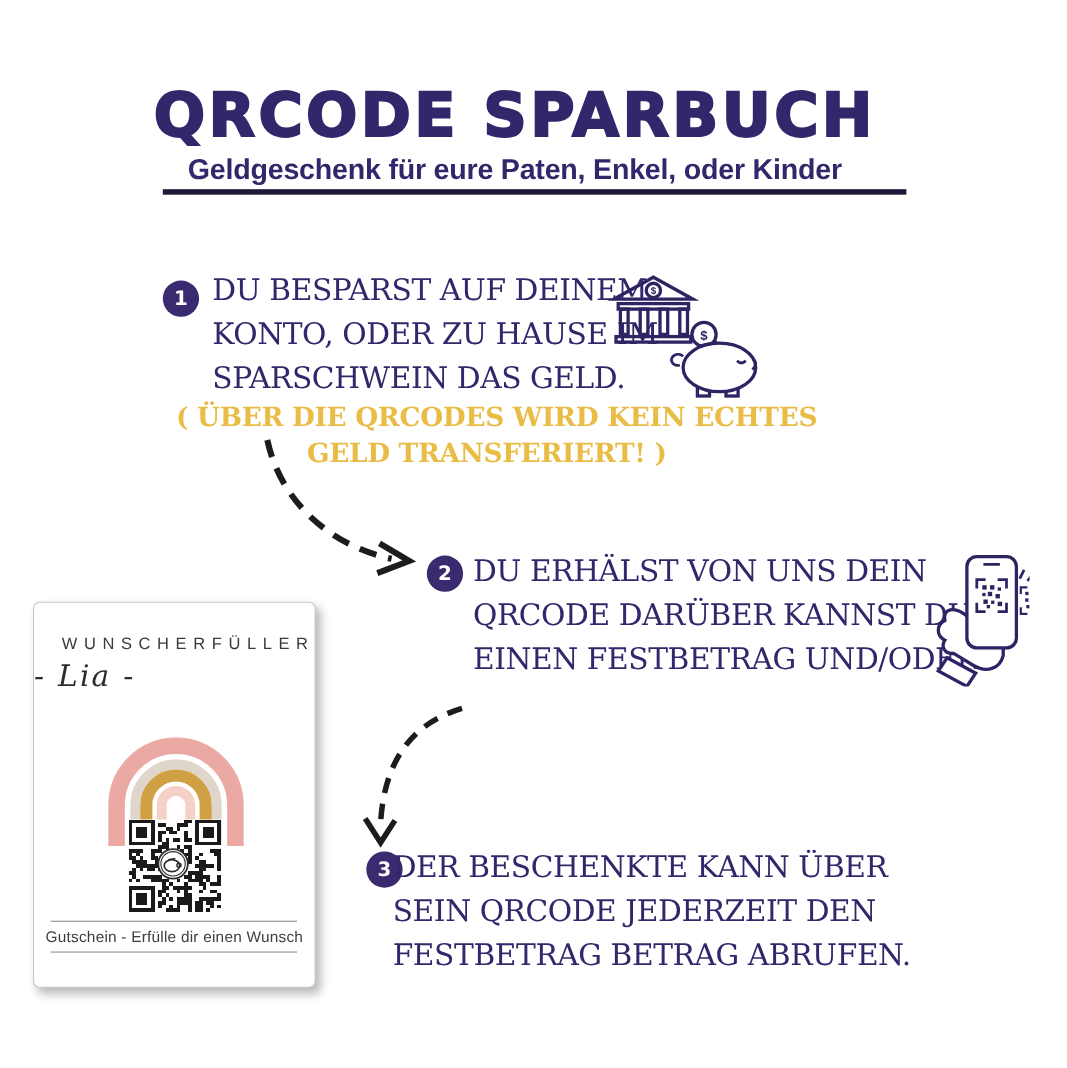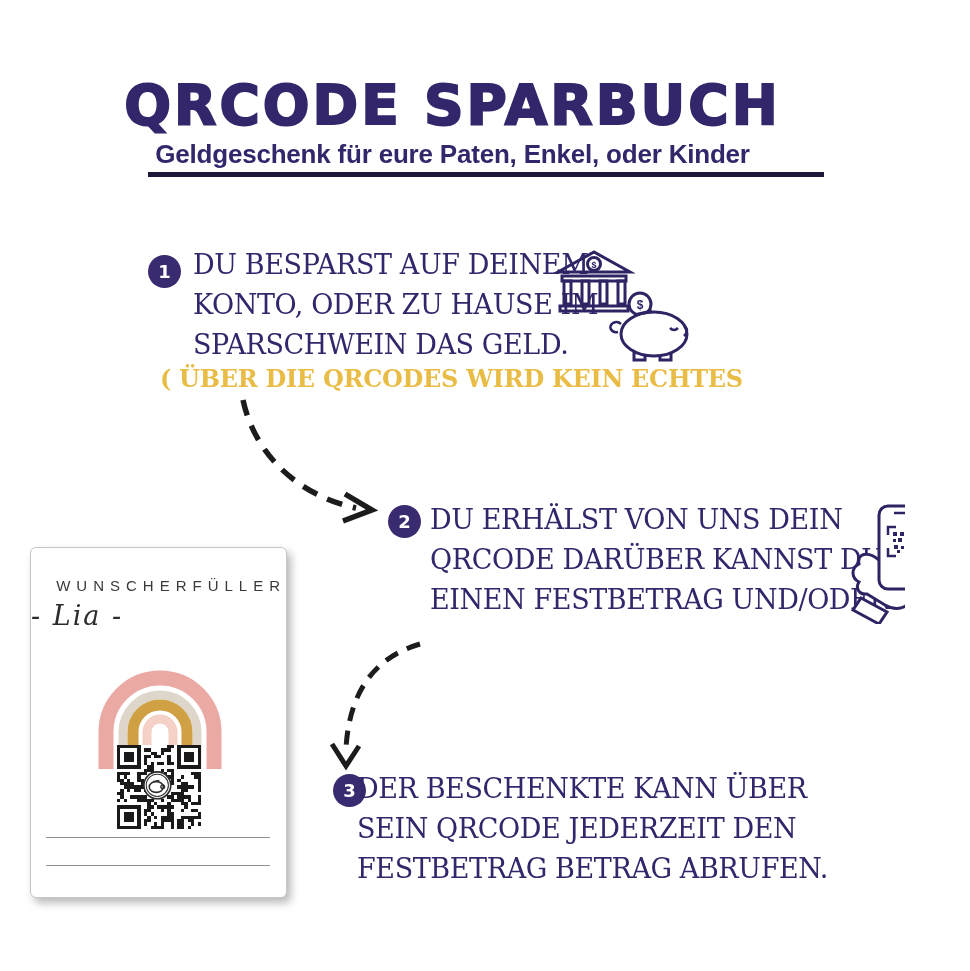--- a/index.html
+++ b/index.html
@@ -1,16 +1,16 @@
 <!DOCTYPE html>
 <html style="--purple: #33266b; --badge: #3a2a6f; --yellow: #e9bc45; --arrow: #1c1c1c; --rule: #1e1838; --icon-stroke: #2e2463; --rainbow-pink: #eba9a4; --rainbow-beige: #ded5cb; --rainbow-gold: #cfa044; --rainbow-lightpink: #f5d0c6;"><head>
 <meta charset="utf-8">
 <style>
   html,body{margin:0;padding:0;background:#fff;font-family:"Liberation Sans",sans-serif;}
-  .canvas{position:relative;width:905px;height:971px;background:#fff;overflow:hidden;}
+  .canvas{position:relative;width:905px;height:971px;background:#fff;overflow:hidden;padding-left:31px;}
 
   
   .title{position:absolute;left:0;top:76px;width:100%;text-align:center;
     font-family:"DejaVu Sans",sans-serif;font-weight:800;font-size:55px;line-height:58px;
     letter-spacing:3px;color:var(--purple);-webkit-text-stroke:2px var(--purple);}
   .subtitle{position:absolute;left:0;top:139px;width:100%;text-align:center;
     font-weight:bold;font-size:26px;color:var(--purple);letter-spacing:-0.2px;}
   .rule{position:absolute;left:148px;top:172px;width:676px;height:5px;background:var(--rule);}
 
   
@@ -61,20 +61,21 @@
   <div class="rule"></div>
 
   <div class="badge" id="badge1">1</div>
   <div class="step-text" id="step1-text">
     <div>DU BESPARST AUF DEINEM</div>
     <div>KONTO, ODER ZU HAUSE IM</div>
     <div>SPARSCHWEIN DAS GELD.</div>
   </div>
   <div id="note">
     <div>( ÜBER DIE QRCODES WIRD KEIN ECHTES</div>
+    <div>GELD TRANSFERIERT! )</div>
   </div>
 
   <svg id="bank-piggy" class="iconwrap" viewBox="0 0 140 120">
     <g stroke="var(--icon-stroke)" stroke-width="3" fill="none">
       <path d="M6 24 L42 4 L78 24 Z"></path>
       <circle cx="42" cy="16" r="6.5"></circle>
       <rect x="10" y="28" width="64" height="5"></rect>
       <rect x="12" y="33" width="7" height="23"></rect>
       <rect x="30" y="33" width="7" height="23"></rect>
       <rect x="48" y="33" width="7" height="23"></rect>
@@ -375,16 +376,17 @@
           <rect x="2" y="20" width="3" height="3" fill="#1a1a1a"></rect>
           <g fill="none" stroke="#2d2d2d" style="shape-rendering: auto;">
             <circle cx="12" cy="12" r="4" fill="#fff" stroke-width="0.5"></circle>
             <circle cx="12" cy="12" r="3.3" stroke-width="0.3"></circle>
             <ellipse cx="11.7" cy="12.5" rx="2.1" ry="1.6" stroke-width="0.45"></ellipse>
             <path d="M10.7 10.9 L12.6 10.6" stroke-width="0.45"></path>
             <circle cx="13.6" cy="12.4" r="0.55" stroke-width="0.4"></circle>
           </g>
         </svg></div>
     <div class="card-hline" id="hline-top"></div>
+    <div class="card-caption">Gutschein - Erfülle dir einen Wunsch</div>
     <div class="card-hline" id="hline-bottom"></div>
   </div>
 
 </div>
 
 </body></html>

